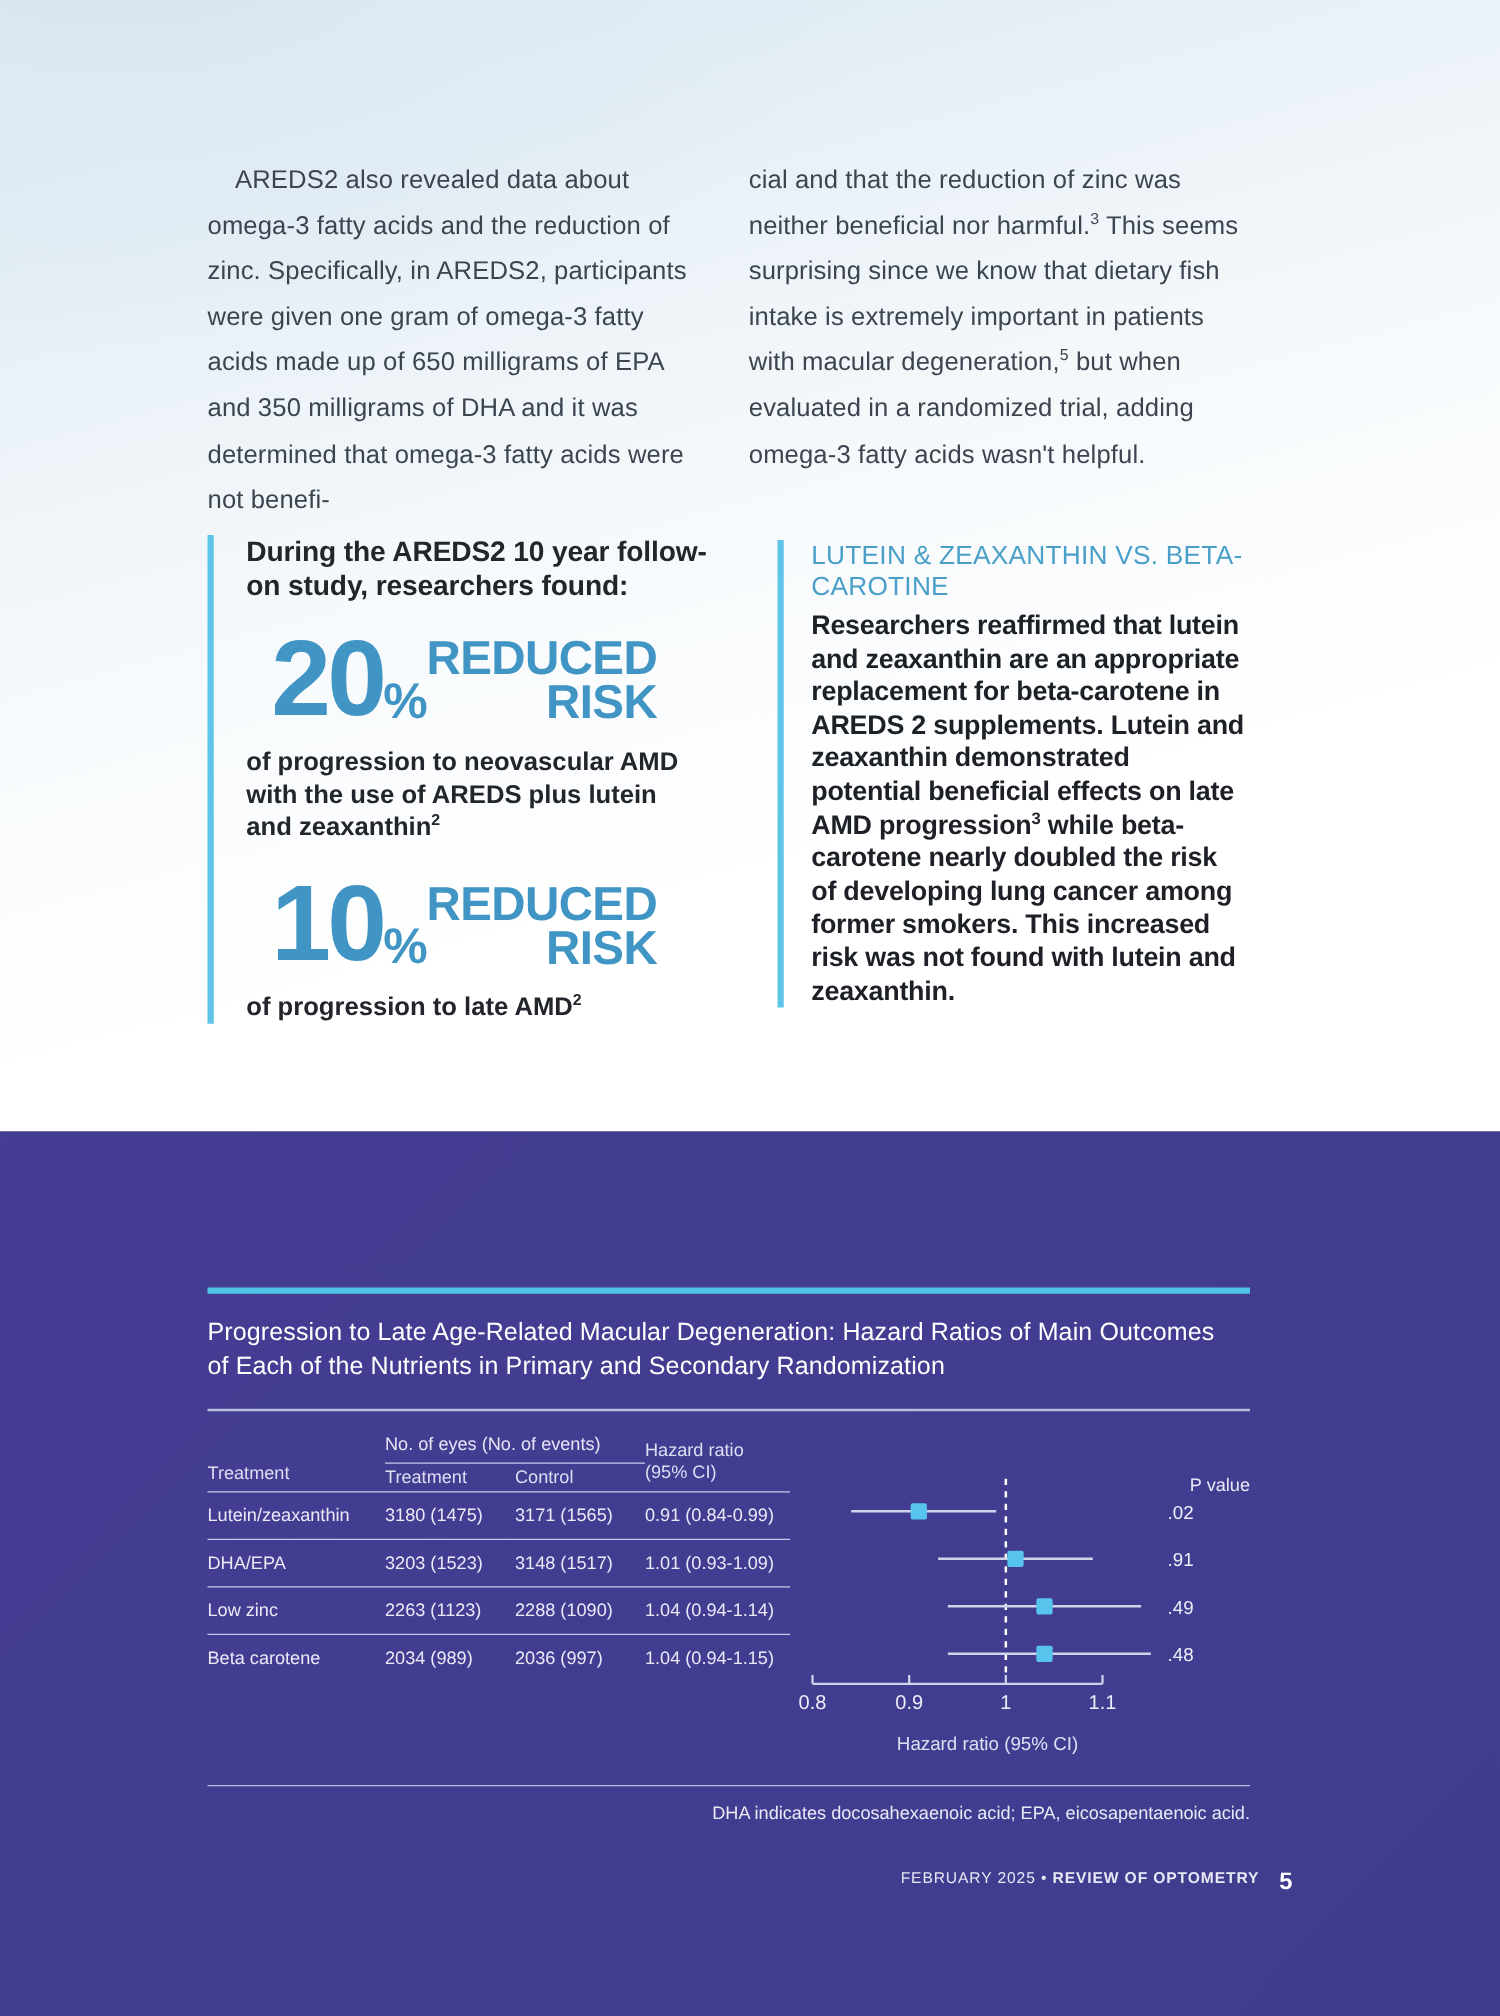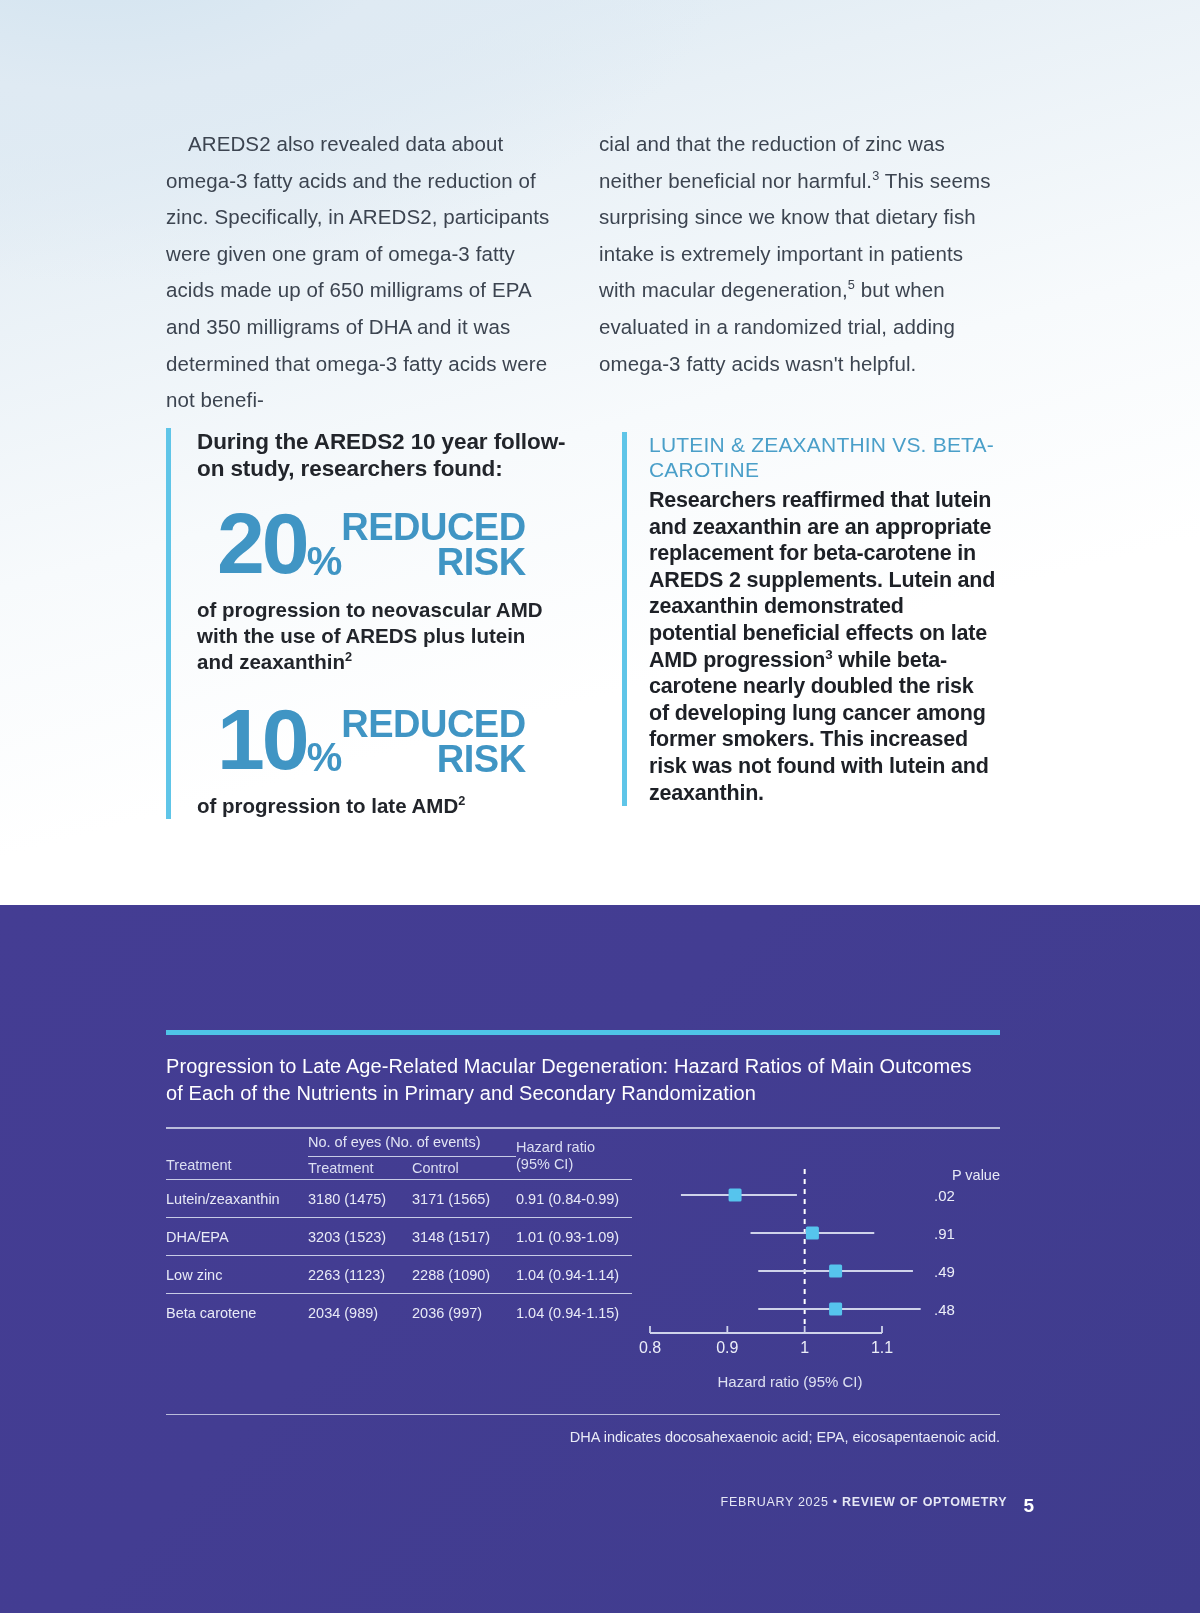--- a/index.html
+++ b/index.html
@@ -154,21 +154,21 @@
     height: 1.5px;
     background: #cfd2e8;
     width: 834px;
     opacity: .85;
   }
 
   
   .figure-body {
     position: relative;
     width: 834px;
-    margin-top: 0;
+    margin-top: 14px;
   }
   .tbl {
     position: absolute;
     left: 0; top: 0;
     width: 466px;
     border-collapse: collapse;
     color: #e8eaf6;
     font-size: 14.5px;
   }
   .tbl th, .tbl td {

